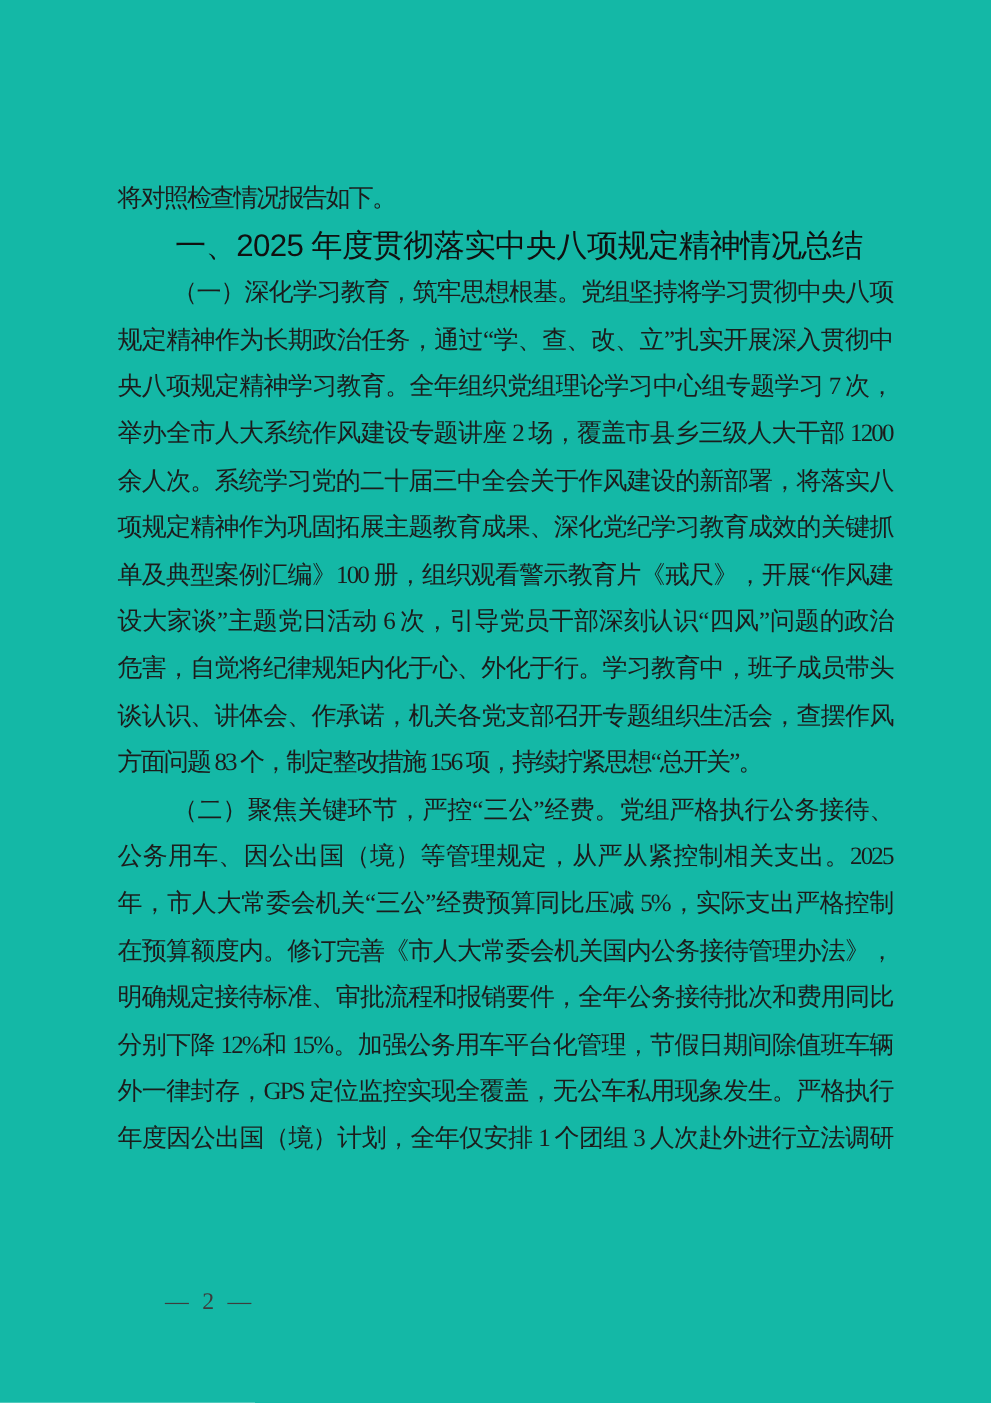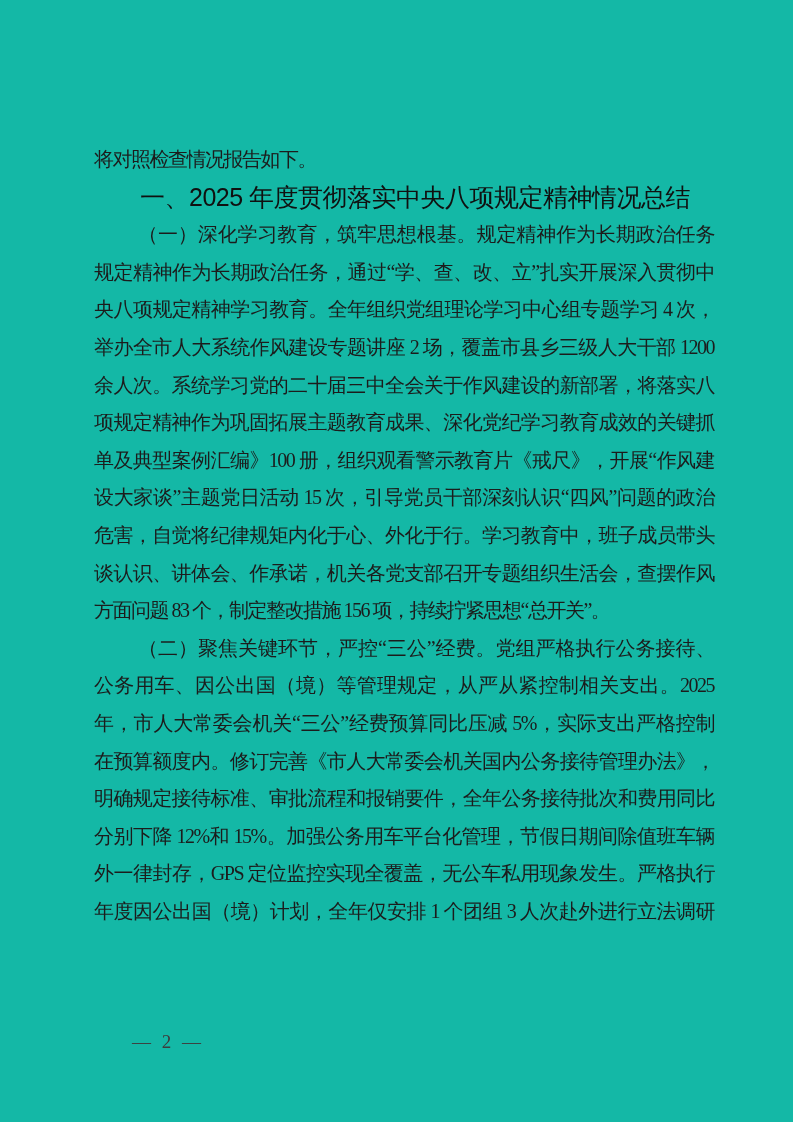--- a/index.html
+++ b/index.html
@@ -45,29 +45,29 @@
 </head>
 <body>
 
 <div class="page">
   <div class="content">
 
     <div class="line">将对照检查情况报告如下。</div>
 
     <div class="line heading">一、2025 年度贯彻落实中央八项规定精神情况总结</div>
 
-    <div class="line fill indent"><span class="lead">（一）深化学习教育，筑牢思想根基。</span><span>规定精神作为长期政治任务</span></div>
+    <div class="line fill indent"><span class="lead">（一）深化学习教育，筑牢思想根基。</span><span>党组坚持将学习贯彻中央八项</span></div>
 
     <div class="line fill">规定精神作为长期政治任务，通过“学、查、改、立”扎实开展深入贯彻中</div>
-    <div class="line fill">央八项规定精神学习教育。全年组织党组理论学习中心组专题学习 4 次，</div>
+    <div class="line fill">央八项规定精神学习教育。全年组织党组理论学习中心组专题学习 7 次，</div>
     <div class="line fill">举办全市人大系统作风建设专题讲座 2 场，覆盖市县乡三级人大干部 1200</div>
     <div class="line fill">余人次。系统学习党的二十届三中全会关于作风建设的新部署，将落实八</div>
     <div class="line fill">项规定精神作为巩固拓展主题教育成果、深化党纪学习教育成效的关键抓</div>
     <div class="line fill">单及典型案例汇编》100 册，组织观看警示教育片《戒尺》，开展“作风建</div>
-    <div class="line fill">设大家谈”主题党日活动 15 次，引导党员干部深刻认识“四风”问题的政治</div>
+    <div class="line fill">设大家谈”主题党日活动 6 次，引导党员干部深刻认识“四风”问题的政治</div>
     <div class="line fill">危害，自觉将纪律规矩内化于心、外化于行。学习教育中，班子成员带头</div>
     <div class="line fill">谈认识、讲体会、作承诺，机关各党支部召开专题组织生活会，查摆作风</div>
     <div class="line">方面问题 83 个，制定整改措施 156 项，持续拧紧思想“总开关”。</div>
 
     <div class="line fill indent"><span class="lead">（二）聚焦关键环节，严控“三公”经费。</span><span>党组严格执行公务接待、</span></div>
 
     <div class="line fill">公务用车、因公出国（境）等管理规定，从严从紧控制相关支出。2025</div>
     <div class="line fill">年，市人大常委会机关“三公”经费预算同比压减 5%，实际支出严格控制</div>
     <div class="line fill">在预算额度内。修订完善《市人大常委会机关国内公务接待管理办法》，</div>
     <div class="line fill">明确规定接待标准、审批流程和报销要件，全年公务接待批次和费用同比</div>

